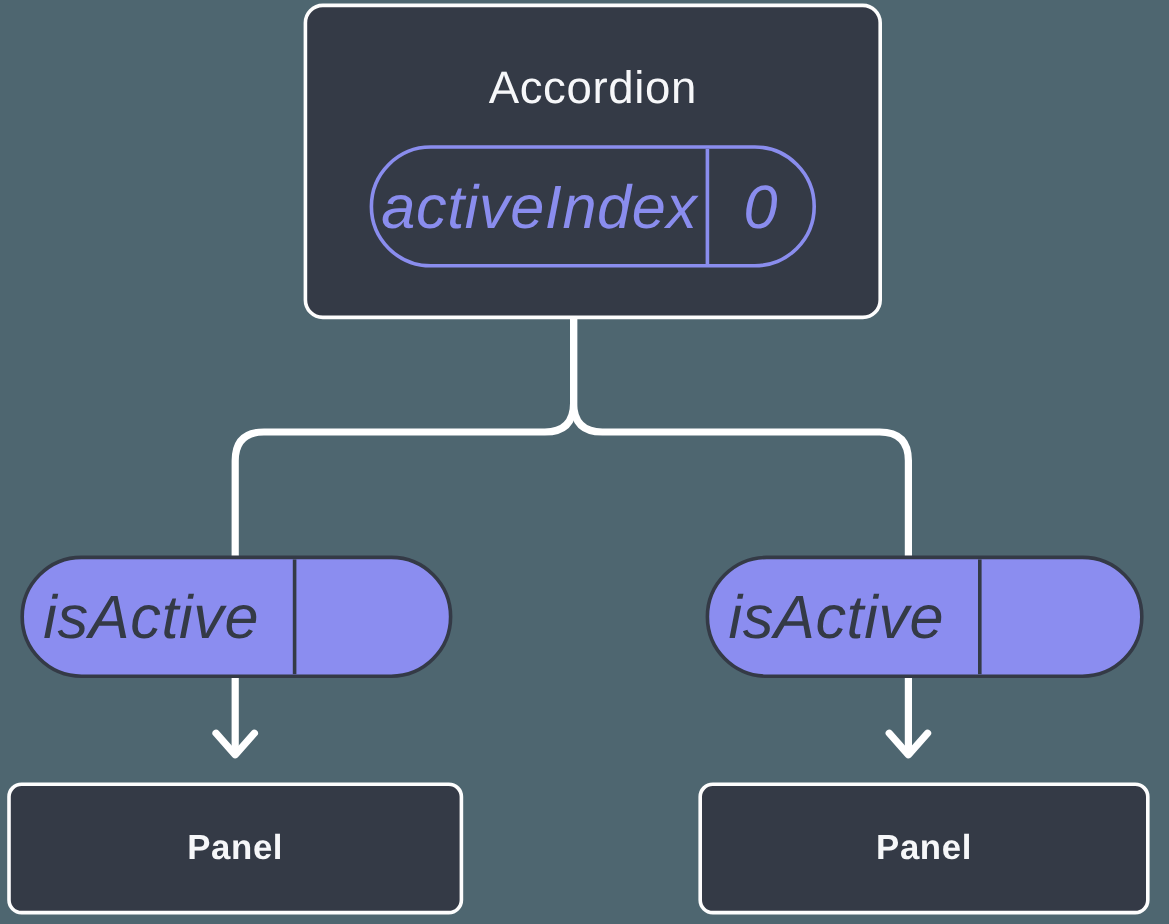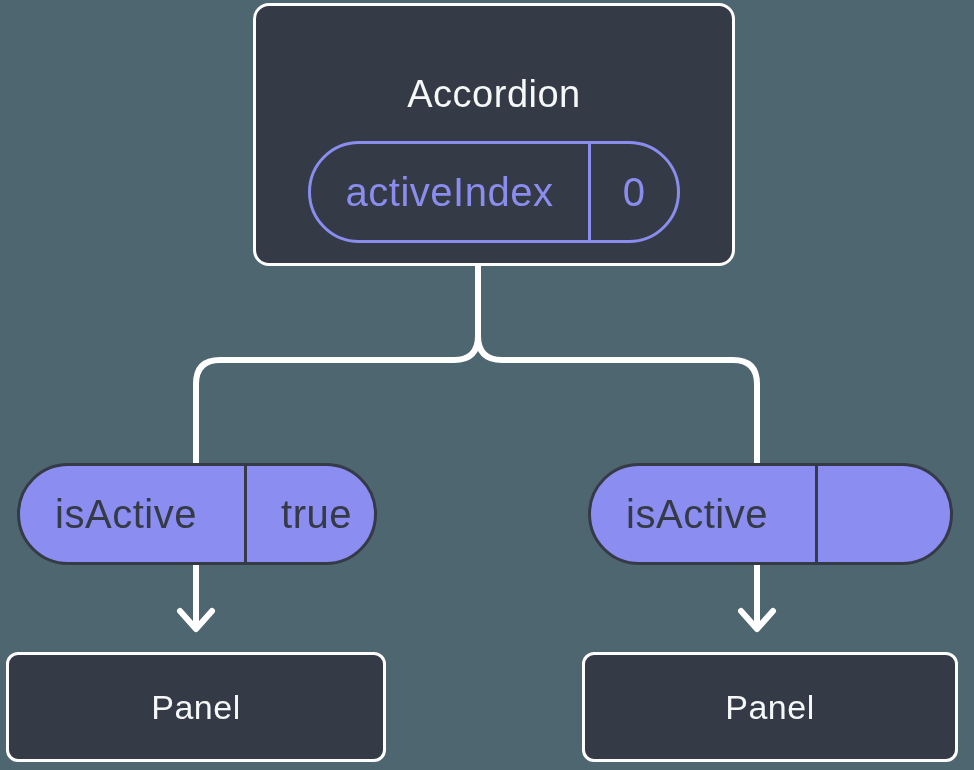--- a/index.html
+++ b/index.html
@@ -39,21 +39,21 @@
     z-index:2;
     display:flex;
     align-items:center;
     justify-content:center;
   }
   .root-node{
     left:253px; top:3px;
     width:482px; height:263px;
     border-radius:16px;
     flex-direction:column;
-    justify-content:center;
+    justify-content:flex-start;
     padding-top:44px;
   }
   .node-title{
     color:var(--text_light);
     font-size:38px;
     font-weight:500;
     line-height:48px;
     letter-spacing:.5px;
   }
   .pill{
@@ -79,36 +79,37 @@
     border:3px solid var(--pill_border);
     color:var(--text_dark);
     gap:12px;
   }
   .prop-pill.left{ left:17px; top:463px; width:360px; }
   .prop-pill.right{ left:588px; top:463px; width:365px; }
   .pill-seg{
     display:flex;
     align-items:center;
     justify-content:center;
-    font-size:40px;
+    font-size:51px;
     font-weight:500;
     line-height:1;
     letter-spacing:.5px;
+    font-style:italic;
   }
   .state-pill .seg-name{ width:277px; }
   .prop-pill .seg-name{ width:212px; }
   .seg-value{ flex:1; }
   .pill-divider{ width:3px; }
   .state-pill .pill-divider{ background:var(--accent_purple); }
   .prop-pill .pill-divider{ background:var(--pill_border); }
   .panel-node{
     border-radius:12px;
     color:var(--text_light);
-    font-size:34px;
-    font-weight:400;
+    font-size:29px;
+    font-weight:700;
     letter-spacing:.5px;
   }
   .panel-node.left{ left:6px; top:652px; width:380px; height:110px; }
   .panel-node.right{ left:582px; top:652px; width:376px; height:110px; }
 </style>
 </head>
 <body>
 
 <div class="canvas">
 
@@ -126,21 +127,20 @@
     <div class="pill state-pill">
       <div class="pill-seg seg-name">activeIndex</div>
       <div class="pill-divider"></div>
       <div class="pill-seg seg-value">0</div>
     </div>
   </div>
 
   <div class="pill prop-pill left">
     <div class="pill-seg seg-name">isActive</div>
     <div class="pill-divider"></div>
-    <div class="pill-seg seg-value">true</div>
   </div>
 
   <div class="pill prop-pill right">
     <div class="pill-seg seg-name">isActive</div>
     <div class="pill-divider"></div>
   </div>
 
   <div class="node panel-node left">
     <span>Panel</span>
   </div>

